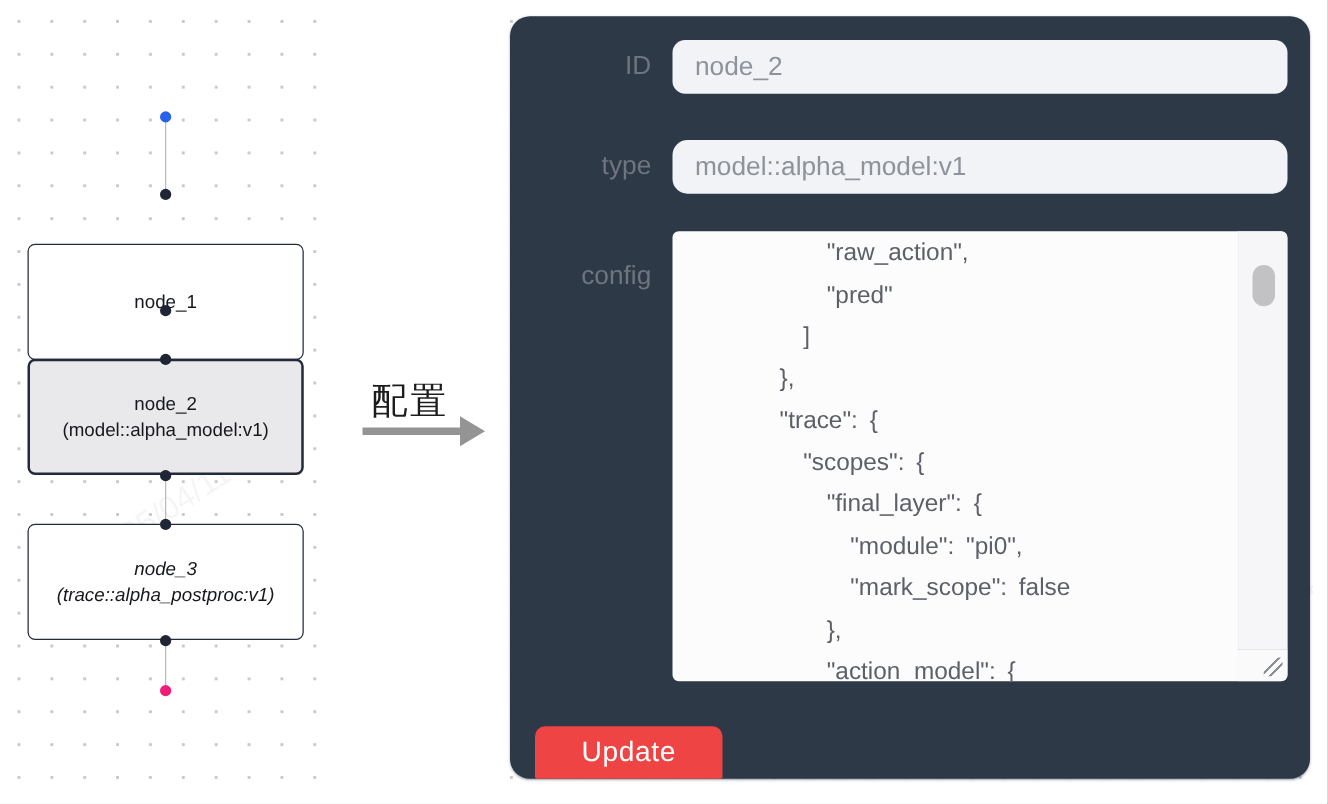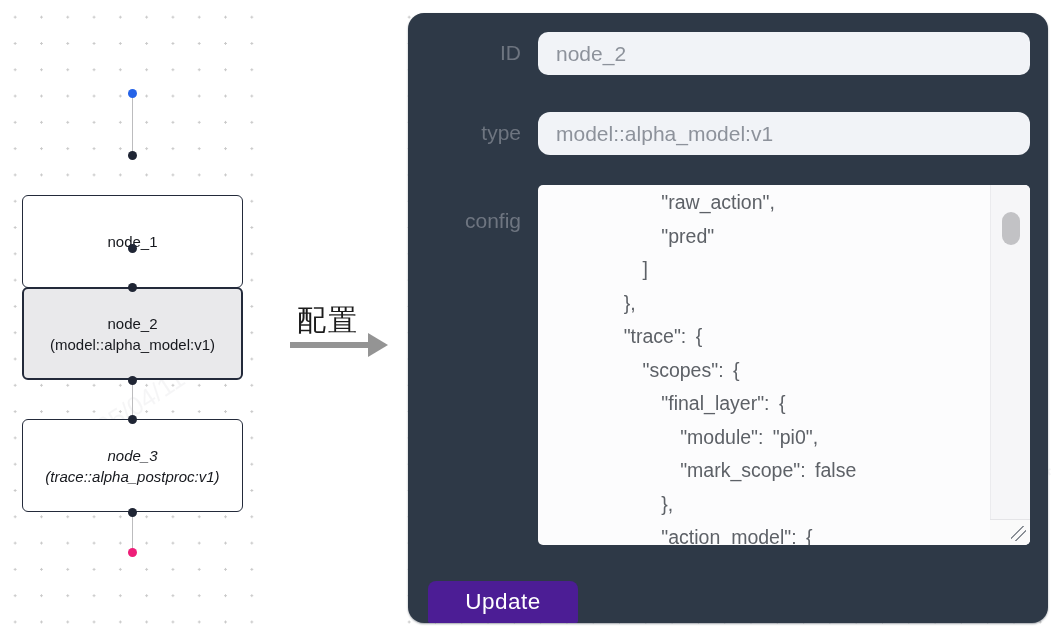--- a/index.html
+++ b/index.html
@@ -75,21 +75,21 @@
     background: #f6f6f8; border-left: 1px solid #ebebee; border-radius: 0 5px 5px 0; }
   .scroll-thumb { position: absolute; left: 11px; top: 27px; width: 18px; height: 33px;
     background: #c2c2c5; border-radius: 9px; }
   .resize-corner { position: absolute; right: 0; bottom: 0; width: 40px; height: 26px;
     border-top: 1px solid #e4e4e7; background: #fafafa; border-radius: 0 0 5px 0; }
   .resize-grip { position: absolute; right: 4px; bottom: 4px; width: 15px; height: 15px;
     background: linear-gradient(135deg, transparent 0 38%, #8a8f96 38% 46%,
       transparent 46% 62%, #8a8f96 62% 70%, transparent 70%); }
 
   .update-btn { position: absolute; left: 20px; bottom: 0; width: 150px; height: 42px;
-    background: #4c1d95; color: #ffffff; border: none; border-radius: 8px 8px 2px 2px;
+    background: #ef4444; color: #ffffff; border: none; border-radius: 8px 8px 2px 2px;
     font-size: 22.5px; font-weight: 500; letter-spacing: 0.5px;
     font-family: "Liberation Sans", "DejaVu Sans", sans-serif; cursor: pointer; }
 </style>
 </head>
 <body>
 
 <div class="stage">
 
   <div class="dotgrid canvas-left"></div>
   <div class="dotgrid canvas-right"></div>

